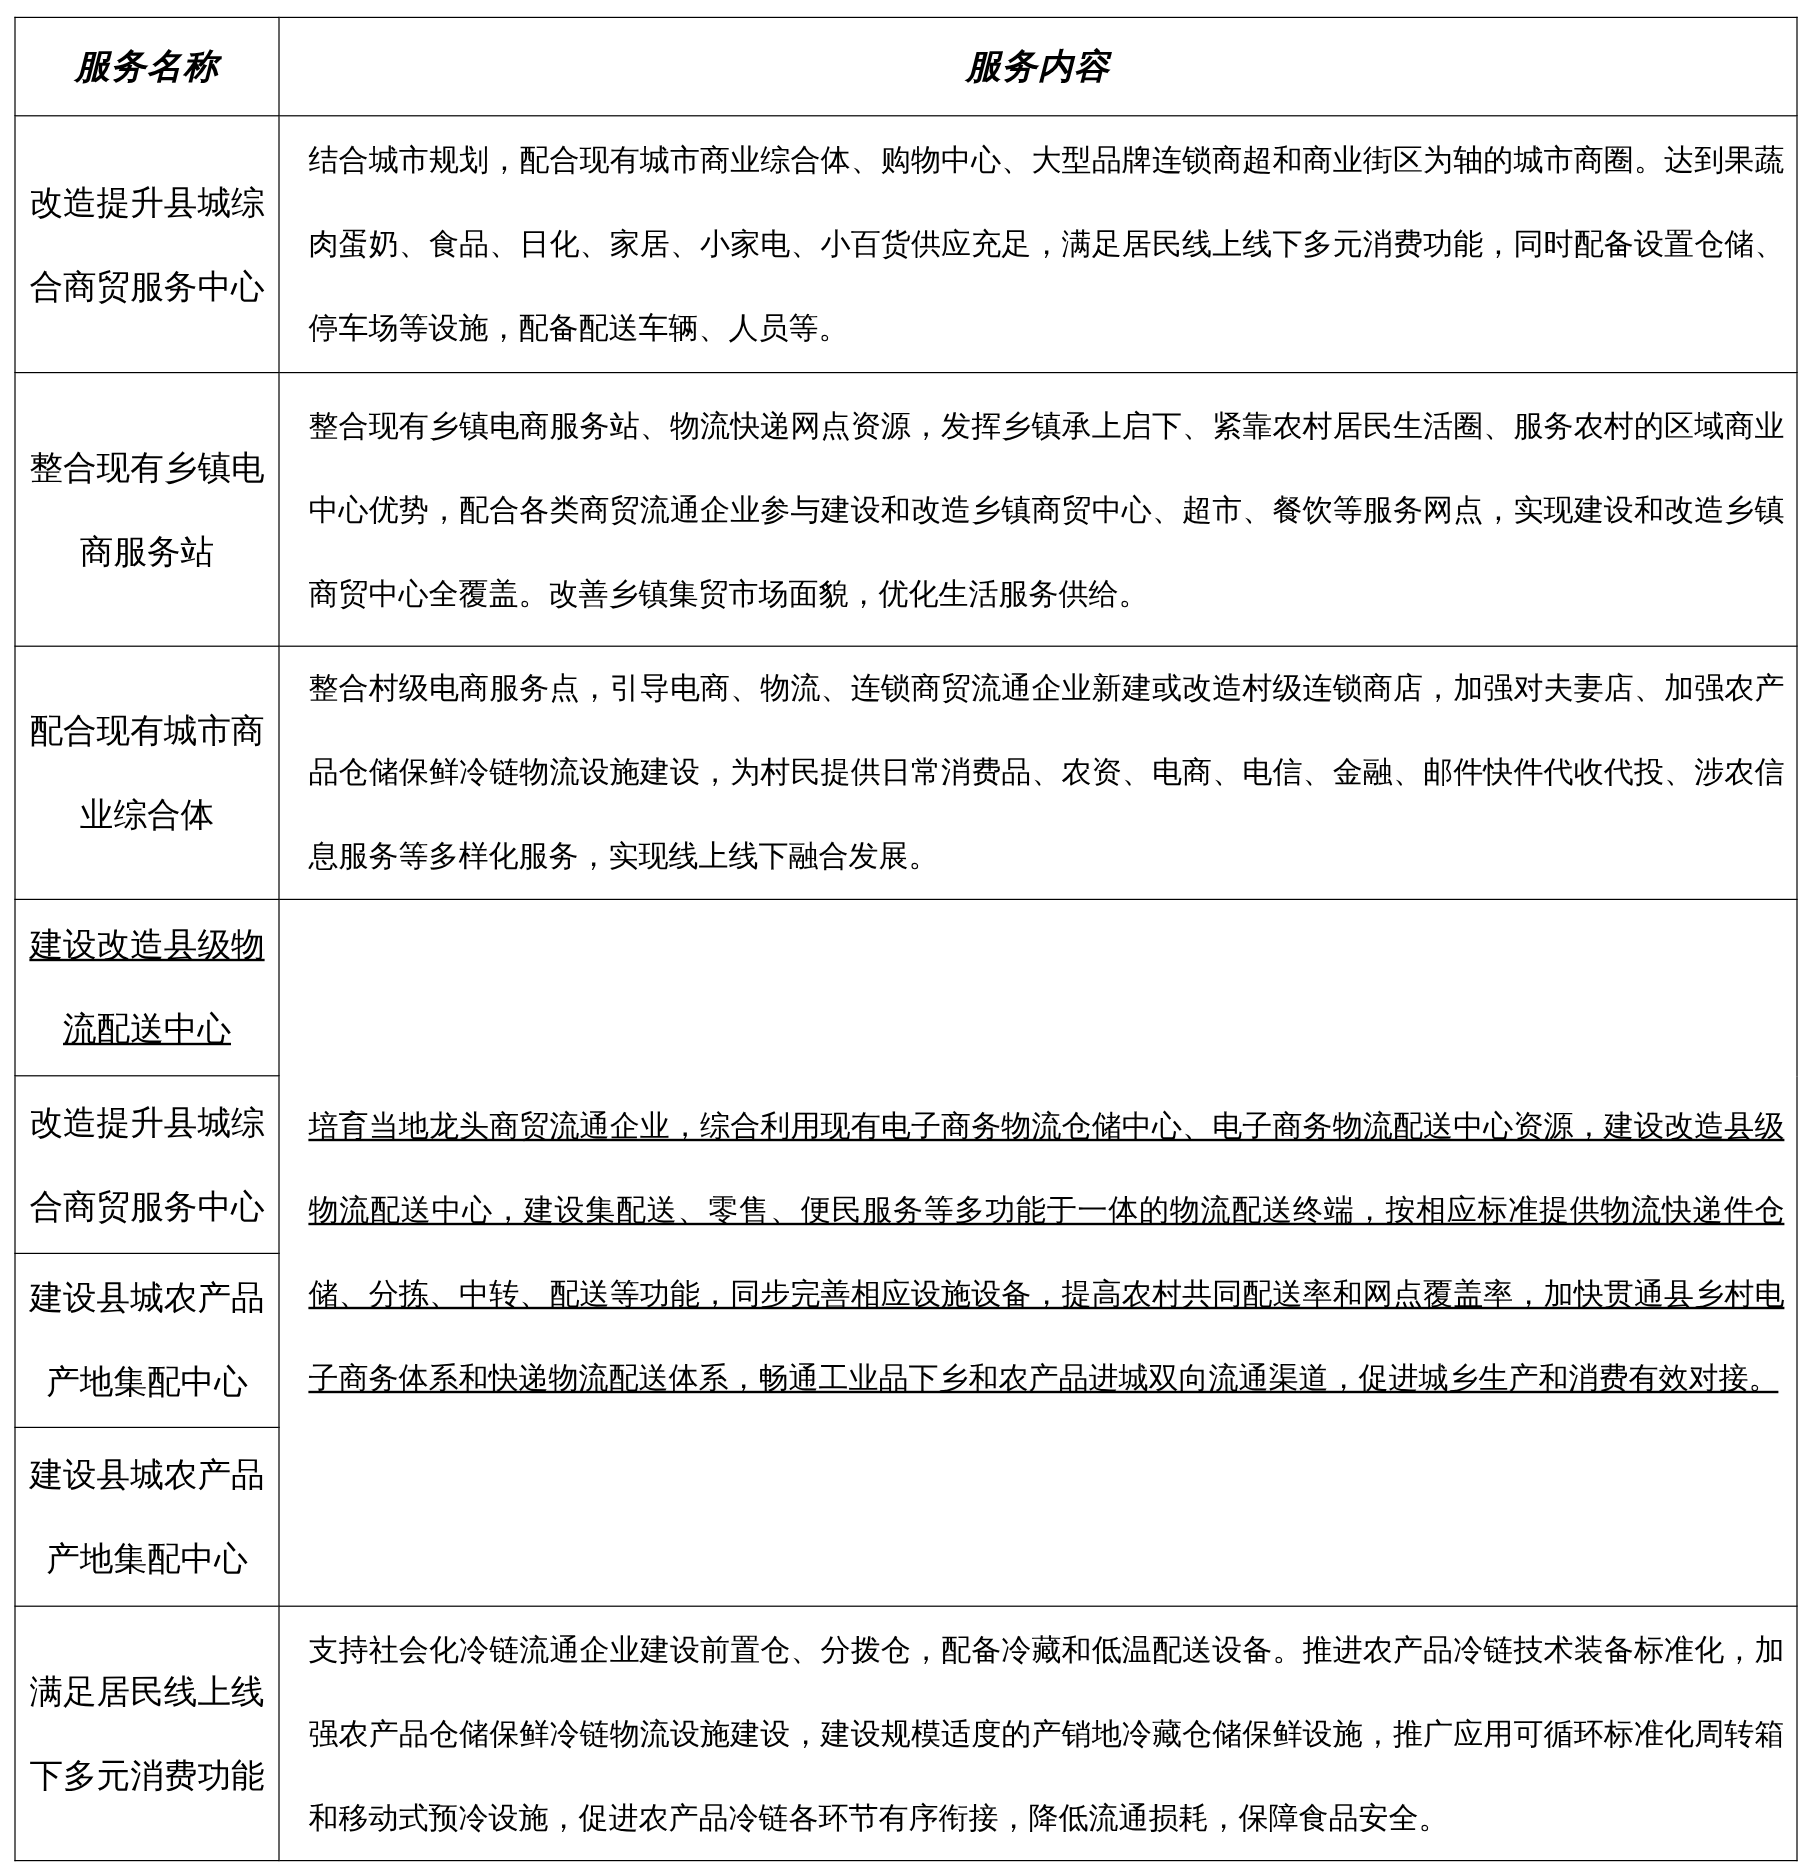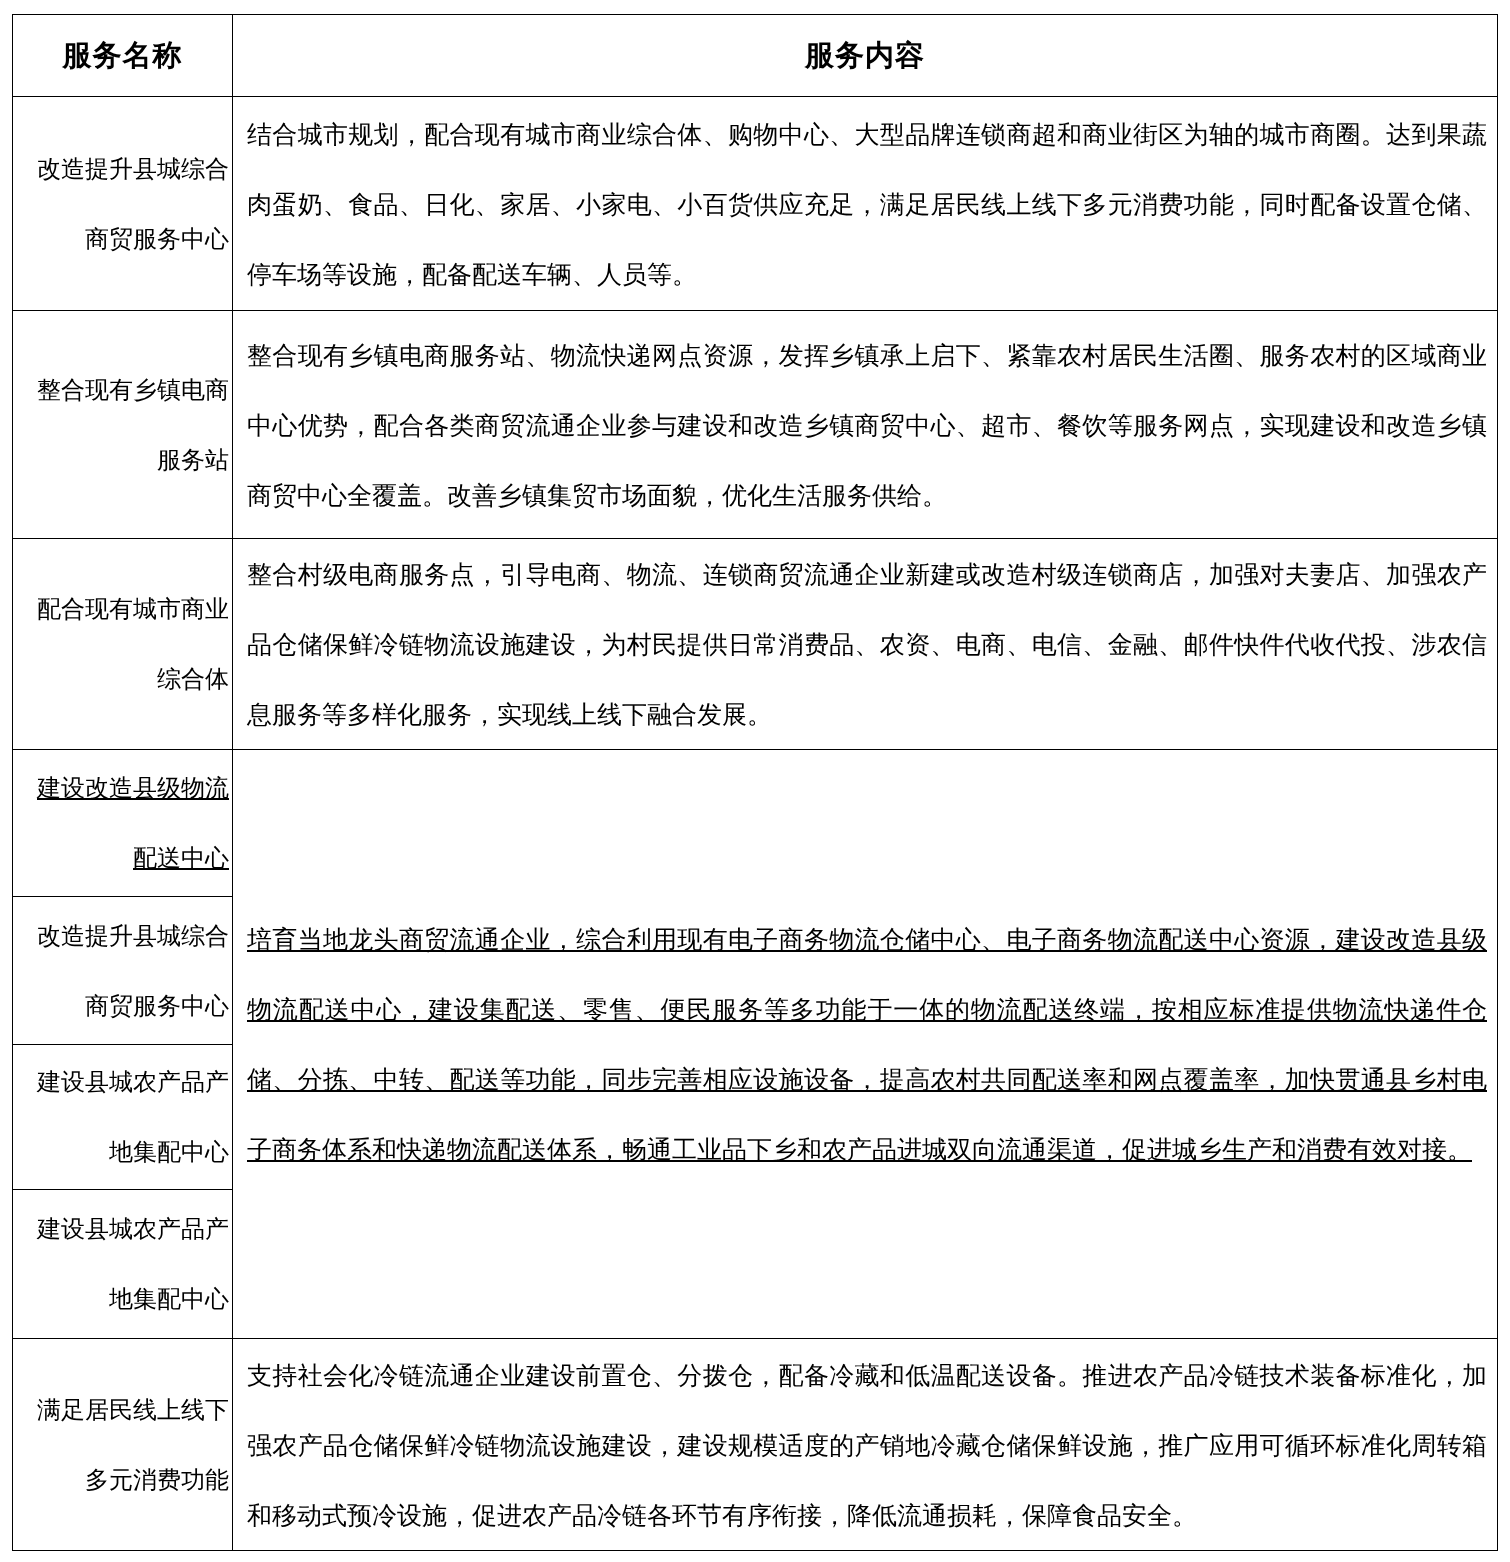--- a/index.html
+++ b/index.html
@@ -25,34 +25,34 @@
     overflow: hidden;
   }
   th.hdr {
     font-size: 29px;
     font-weight: bold;
     text-align: center;
     vertical-align: middle;
     letter-spacing: 1px;
   }
   td.name {
-    text-align: right;
+    text-align: center;
     vertical-align: middle;
-    font-size: 24px;
+    font-size: 28px;
     line-height: 70px;
     padding: 0 3px;
   }
   td.content {
     text-align: justify;
     vertical-align: middle;
     font-size: 25px;
     line-height: 70px;
-    padding: 0 10px 0 14px;
+    padding: 0 10px 0 24px;
   }
-  tr.rh { height: 82px; }
+  tr.rh { height: 82px; font-style: italic; }
   tr.r1 { height: 214px; }
   tr.r2 { height: 228px; }
   tr.r3 { height: 211px; }
   tr.r4 { height: 147px; text-decoration: underline; }
   tr.r5 { height: 148px; }
   tr.r6 { height: 145px; }
   tr.r7 { height: 149px; }
   tr.r8 { height: 212px; }
 </style>
 </head>

